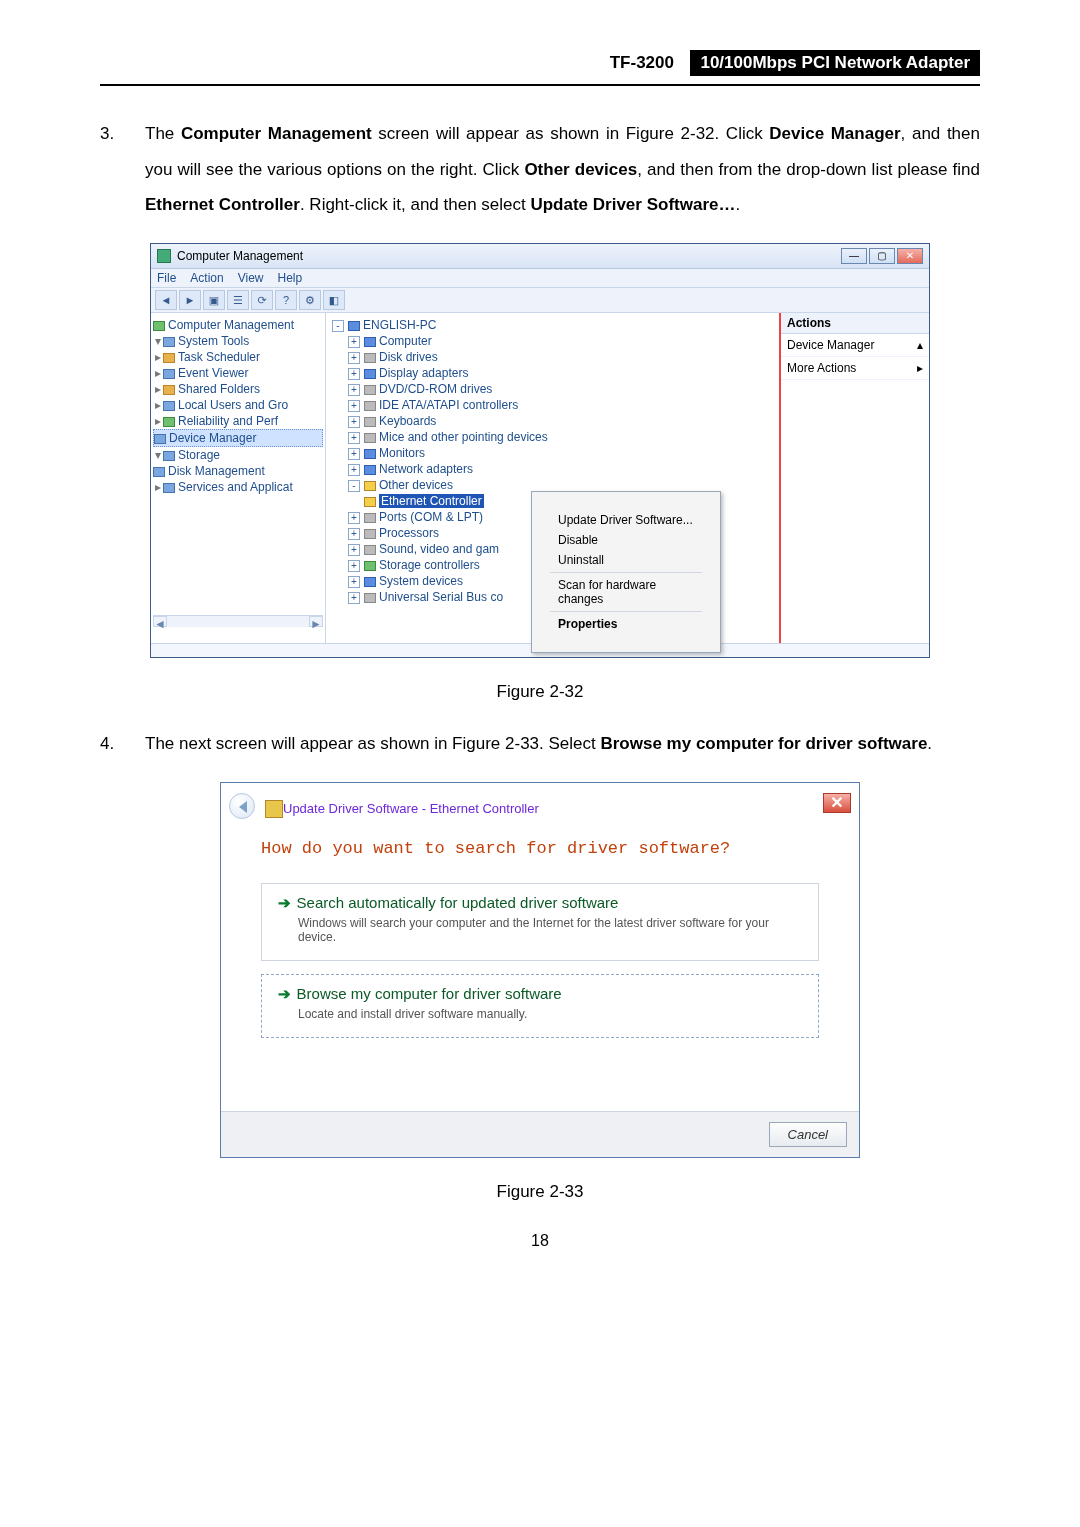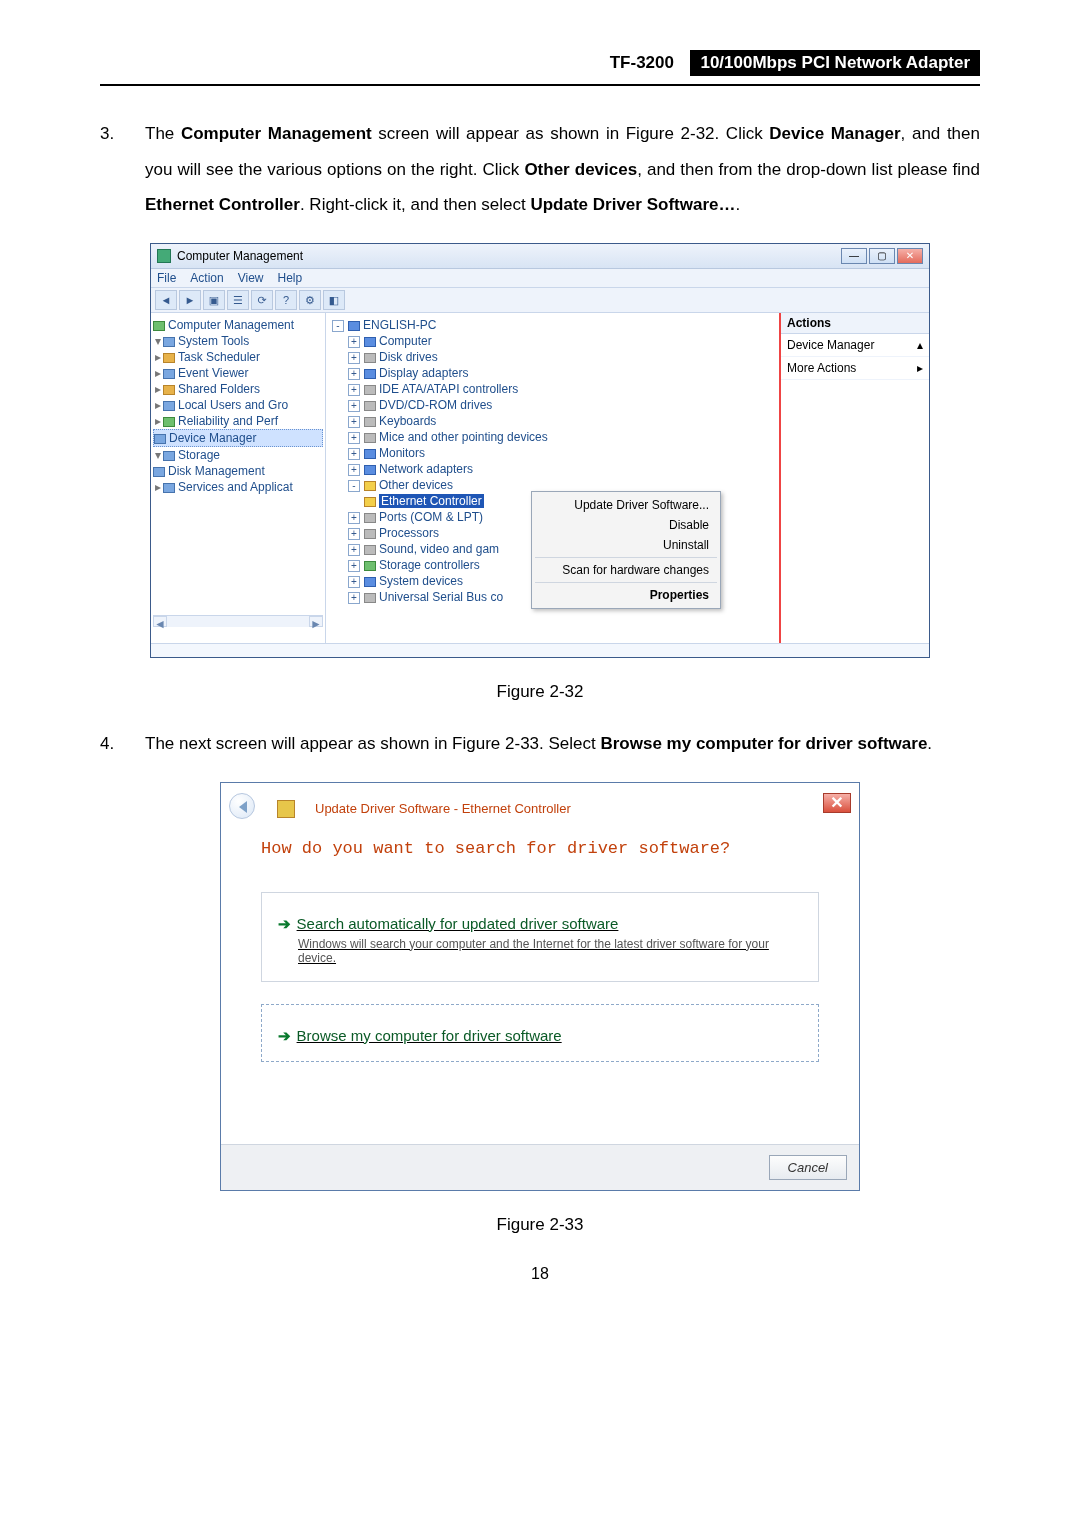--- a/index.html
+++ b/index.html
@@ -138,24 +138,23 @@
   .di.yel{background:#f3cf4a;border-color:#b8842a}
   .di.grn{background:#6ebf6e;border-color:#3d8a3d}
   .dev.sel-eth span.lbl { background:#1f56b5; color:#fff; padding:0 2px; }
   .ctxmenu {
     position:absolute;
     left:205px; top:178px;
     width:190px;
     background:#f4f4f4;
     border:1px solid #9aa7b8;
     box-shadow:2px 2px 4px rgba(0,0,0,.25);
-    padding:3px;
+    padding:18px;
     color:#000;
     font-size:12px;
-    text-align:right;
   }
   .ctxmenu .mi { padding:3px 8px; }
   .ctxmenu hr { border:none; border-top:1px solid #cfd6e0; margin:2px 0; }
   .cm-right {
     width:150px;
     border-left:2px solid #ef4444;
     padding:0;
   }
   .cm-right .hdrc {
     background:#eef3fb;
@@ -192,39 +191,38 @@
     border:1px solid #b6c7df;
     background:radial-gradient(circle at 35% 30%, #fff, #dbe7f6);
     position:relative;
   }
   .wiz-back::after{
     content:""; position:absolute; left:9px; top:7px;
     border-top:6px solid transparent;
     border-bottom:6px solid transparent;
     border-right:8px solid #7ea1c8;
   }
-  .wiz-title-txt { flex:1; padding:6px 0 0 22px; font-size:13px; color:#c2410c; display:flex; align-items:center; gap:20px; }
+  .wiz-title-txt { flex:1; padding:6px 0 0 10px; font-size:13px; color:#6d28d9; display:flex; align-items:center; gap:0; }
   .wiz-title-txt .ic{ width:18px;height:18px; background:#e7c64a; border:1px solid #b8842a; }
   .wiz-close {
     width:28px;height:20px;
     background:linear-gradient(#f6b0a8,#d9503d);
     border:1px solid #a83b2c;
     color:#fff;text-align:center;line-height:18px;font-weight:bold;
   }
   .wiz-h {
     color:#c2410c;
     font-size:17px;
     padding:18px 40px 12px 40px;
     font-family:Liberation Mono, monospace;
   }
   .wiz-opt {
-    margin:22px 40px;
+    margin:13px 40px;
     border:1px solid #cfd6e0;
-    padding:22px 16px 16px 16px;
-    text-decoration:underline;
+    padding:10px 16px 16px 16px;
   }
   .wiz-opt.sel {
     border:1px dashed #8ea9c9;
   }
   .wiz-opt .t {
     color:#0a5a26;
     font-size:15px;
   }
   .wiz-opt .arrow {
     display:inline-block;
@@ -320,22 +318,22 @@
               <span class="arr">◄</span>
               <span class="arr">►</span>
             </div>
         </div>
 
         <div class="cm-mid">
           <div class="dev d0"><span class="pm">-</span><span class="di blue"></span><span>ENGLISH-PC</span></div>
           <div class="dev d1"><span class="pm">+</span><span class="di blue"></span><span>Computer</span></div>
           <div class="dev d1"><span class="pm">+</span><span class="di gray"></span><span>Disk drives</span></div>
           <div class="dev d1"><span class="pm">+</span><span class="di blue"></span><span>Display adapters</span></div>
+          <div class="dev d1"><span class="pm">+</span><span class="di gray"></span><span>DVD/CD-ROM drives</span></div>
           <div class="dev d1"><span class="pm">+</span><span class="di gray"></span><span>IDE ATA/ATAPI controllers</span></div>
-          <div class="dev d1"><span class="pm">+</span><span class="di gray"></span><span>DVD/CD-ROM drives</span></div>
           <div class="dev d1"><span class="pm">+</span><span class="di gray"></span><span>Keyboards</span></div>
           <div class="dev d1"><span class="pm">+</span><span class="di gray"></span><span>Mice and other pointing devices</span></div>
           <div class="dev d1"><span class="pm">+</span><span class="di blue"></span><span>Monitors</span></div>
           <div class="dev d1"><span class="pm">+</span><span class="di blue"></span><span>Network adapters</span></div>
           <div class="dev d1"><span class="pm">-</span><span class="di yel"></span><span>Other devices</span></div>
           <div class="dev d2 sel-eth"><span class="di yel"></span><span class="lbl">Ethernet Controller</span></div>
           <div class="dev d1"><span class="pm">+</span><span class="di gray"></span><span>Ports (COM &amp; LPT)</span></div>
           <div class="dev d1"><span class="pm">+</span><span class="di gray"></span><span>Processors</span></div>
           <div class="dev d1"><span class="pm">+</span><span class="di gray"></span><span>Sound, video and gam</span></div>
           <div class="dev d1"><span class="pm">+</span><span class="di grn"></span><span>Storage controllers</span></div>
@@ -391,20 +389,21 @@
       </div>
       <div class="wiz-h">How do you want to search for driver software?</div>
 
       <div class="wiz-opt">
         <div class="t"><span class="arrow">➔</span><span>Search automatically for updated driver software</span></div>
         <div class="d">Windows will search your computer and the Internet for the latest driver software for your device.</div>
       </div>
 
       <div class="wiz-opt sel">
         <div class="t"><span class="arrow">➔</span><span>Browse my computer for driver software</span></div>
+        <div class="d">Locate and install driver software manually.</div>
       </div>
 
       <div style="height:60px"></div>
       <div class="wiz-footer">
         <span class="wiz-btn">Cancel</span>
       </div>
     </div>
     <div class="fig-cap">Figure 2-33</div>
   </div>
 

